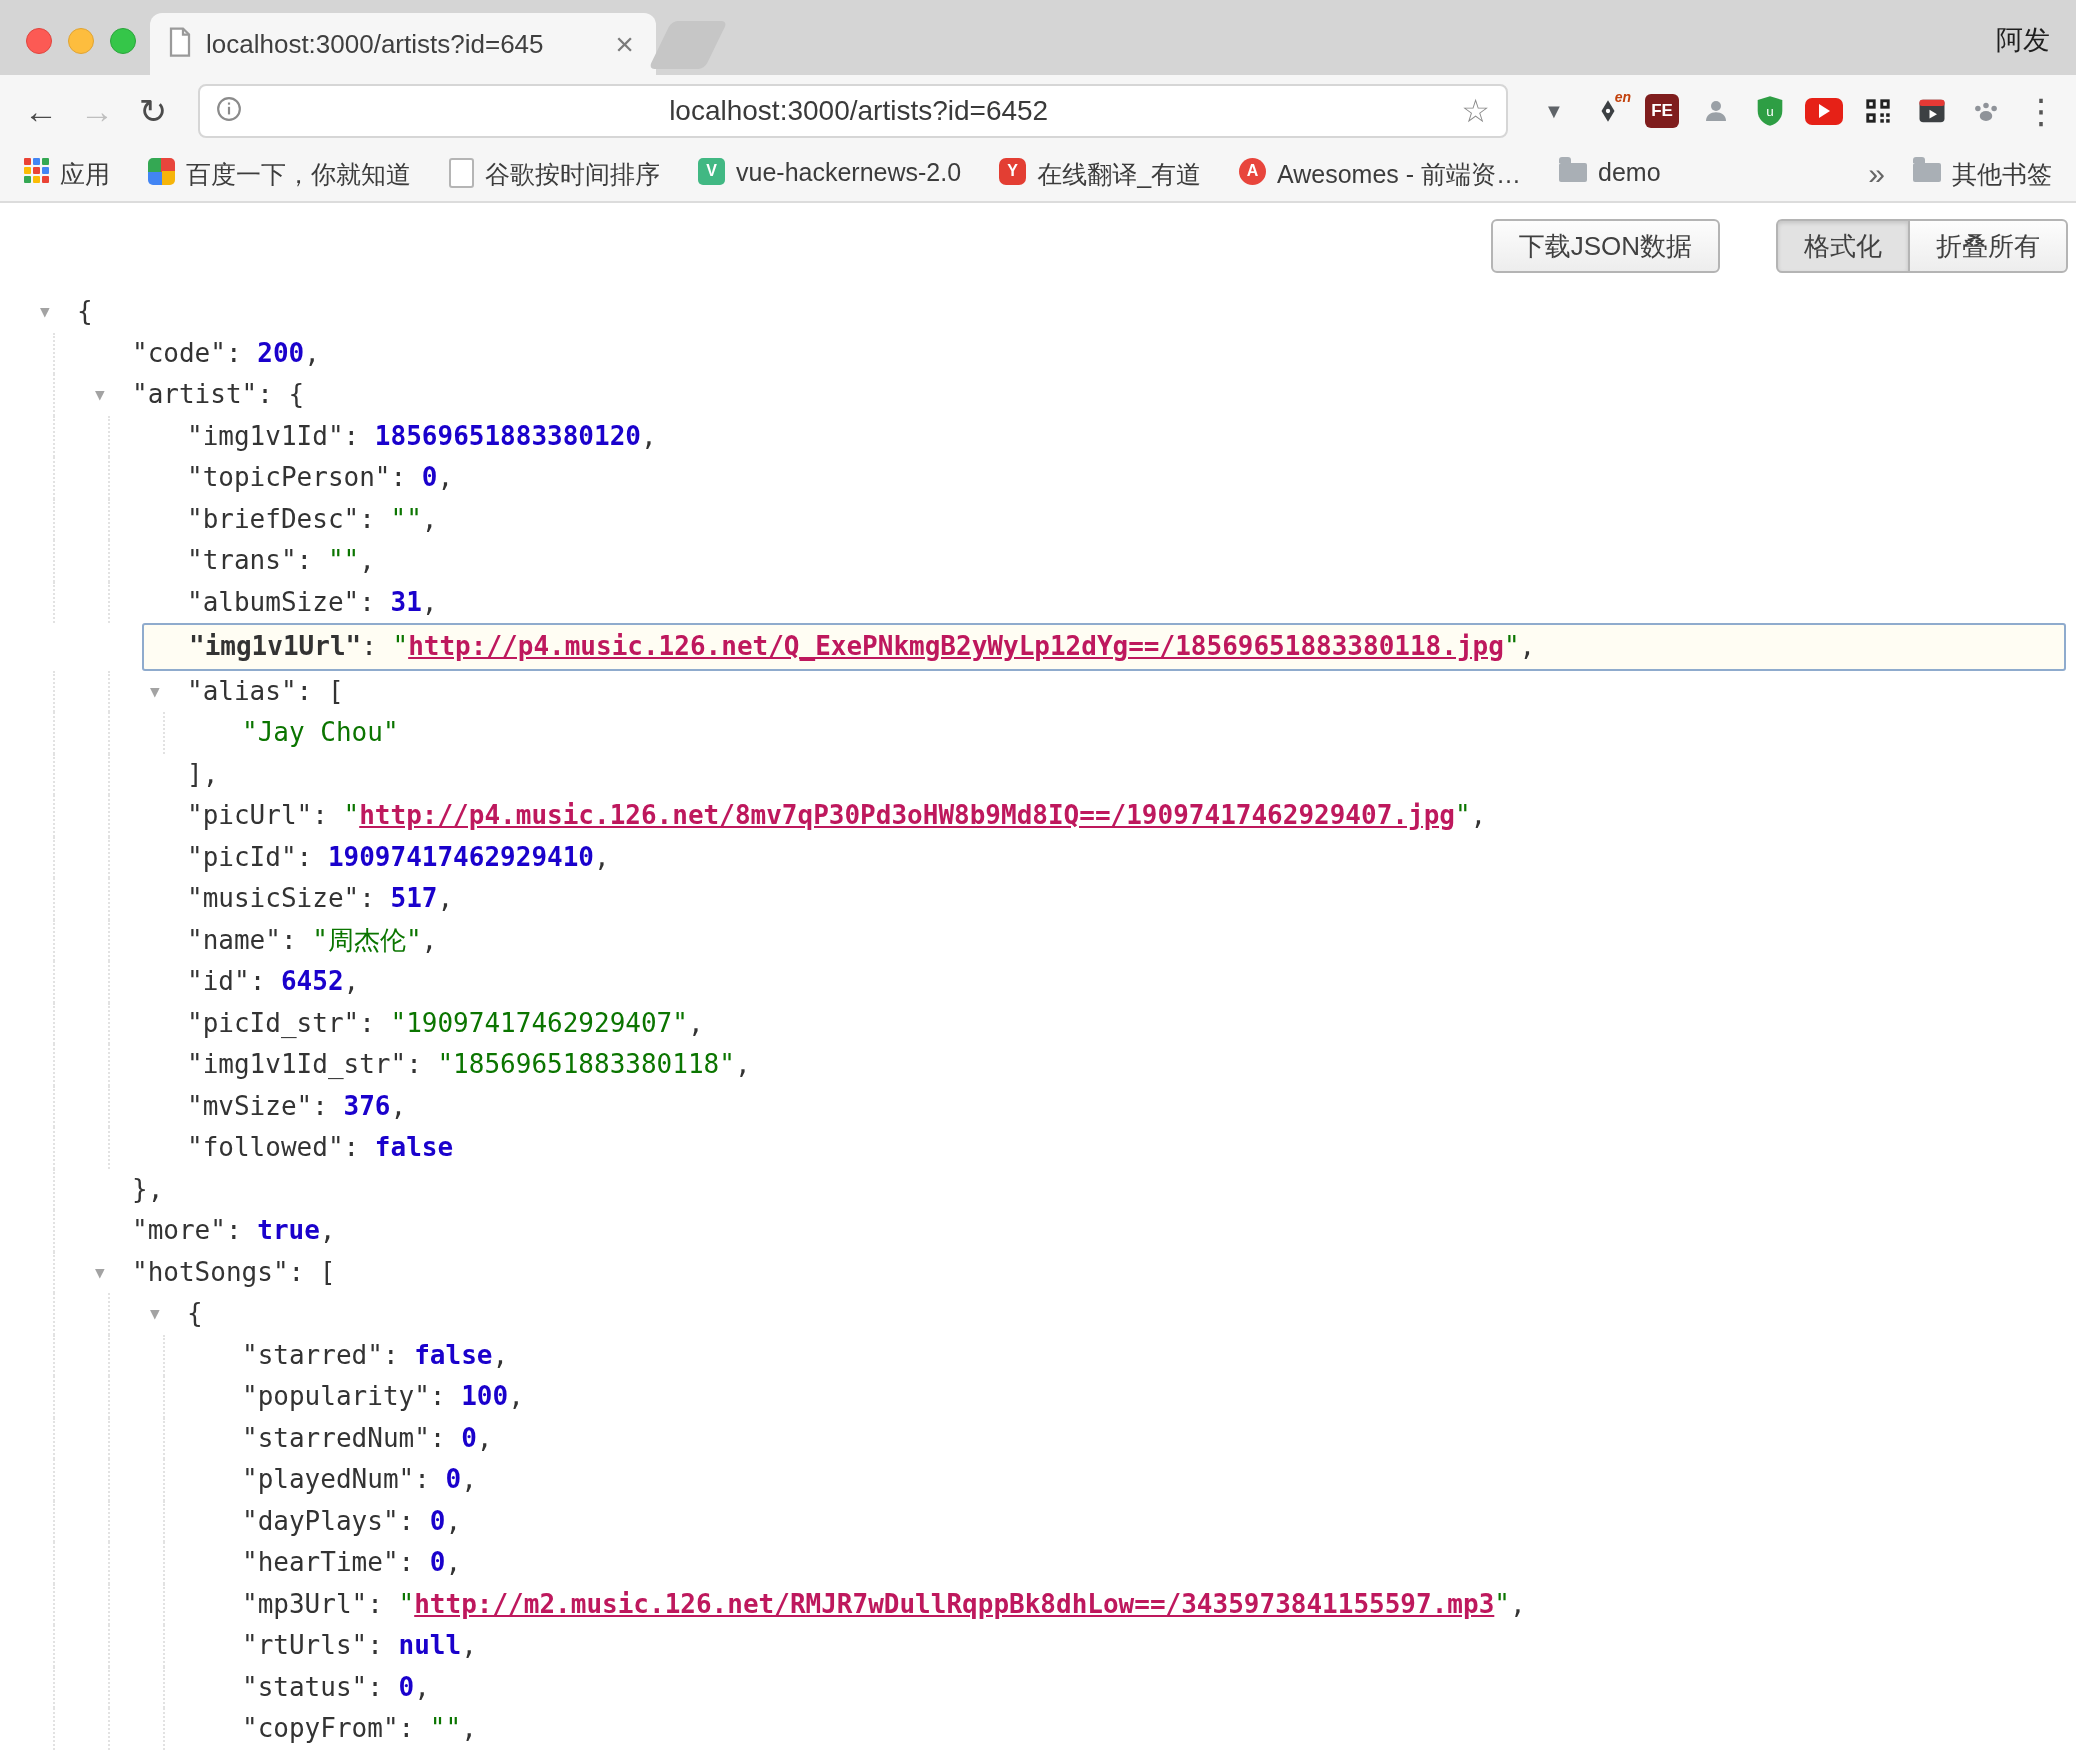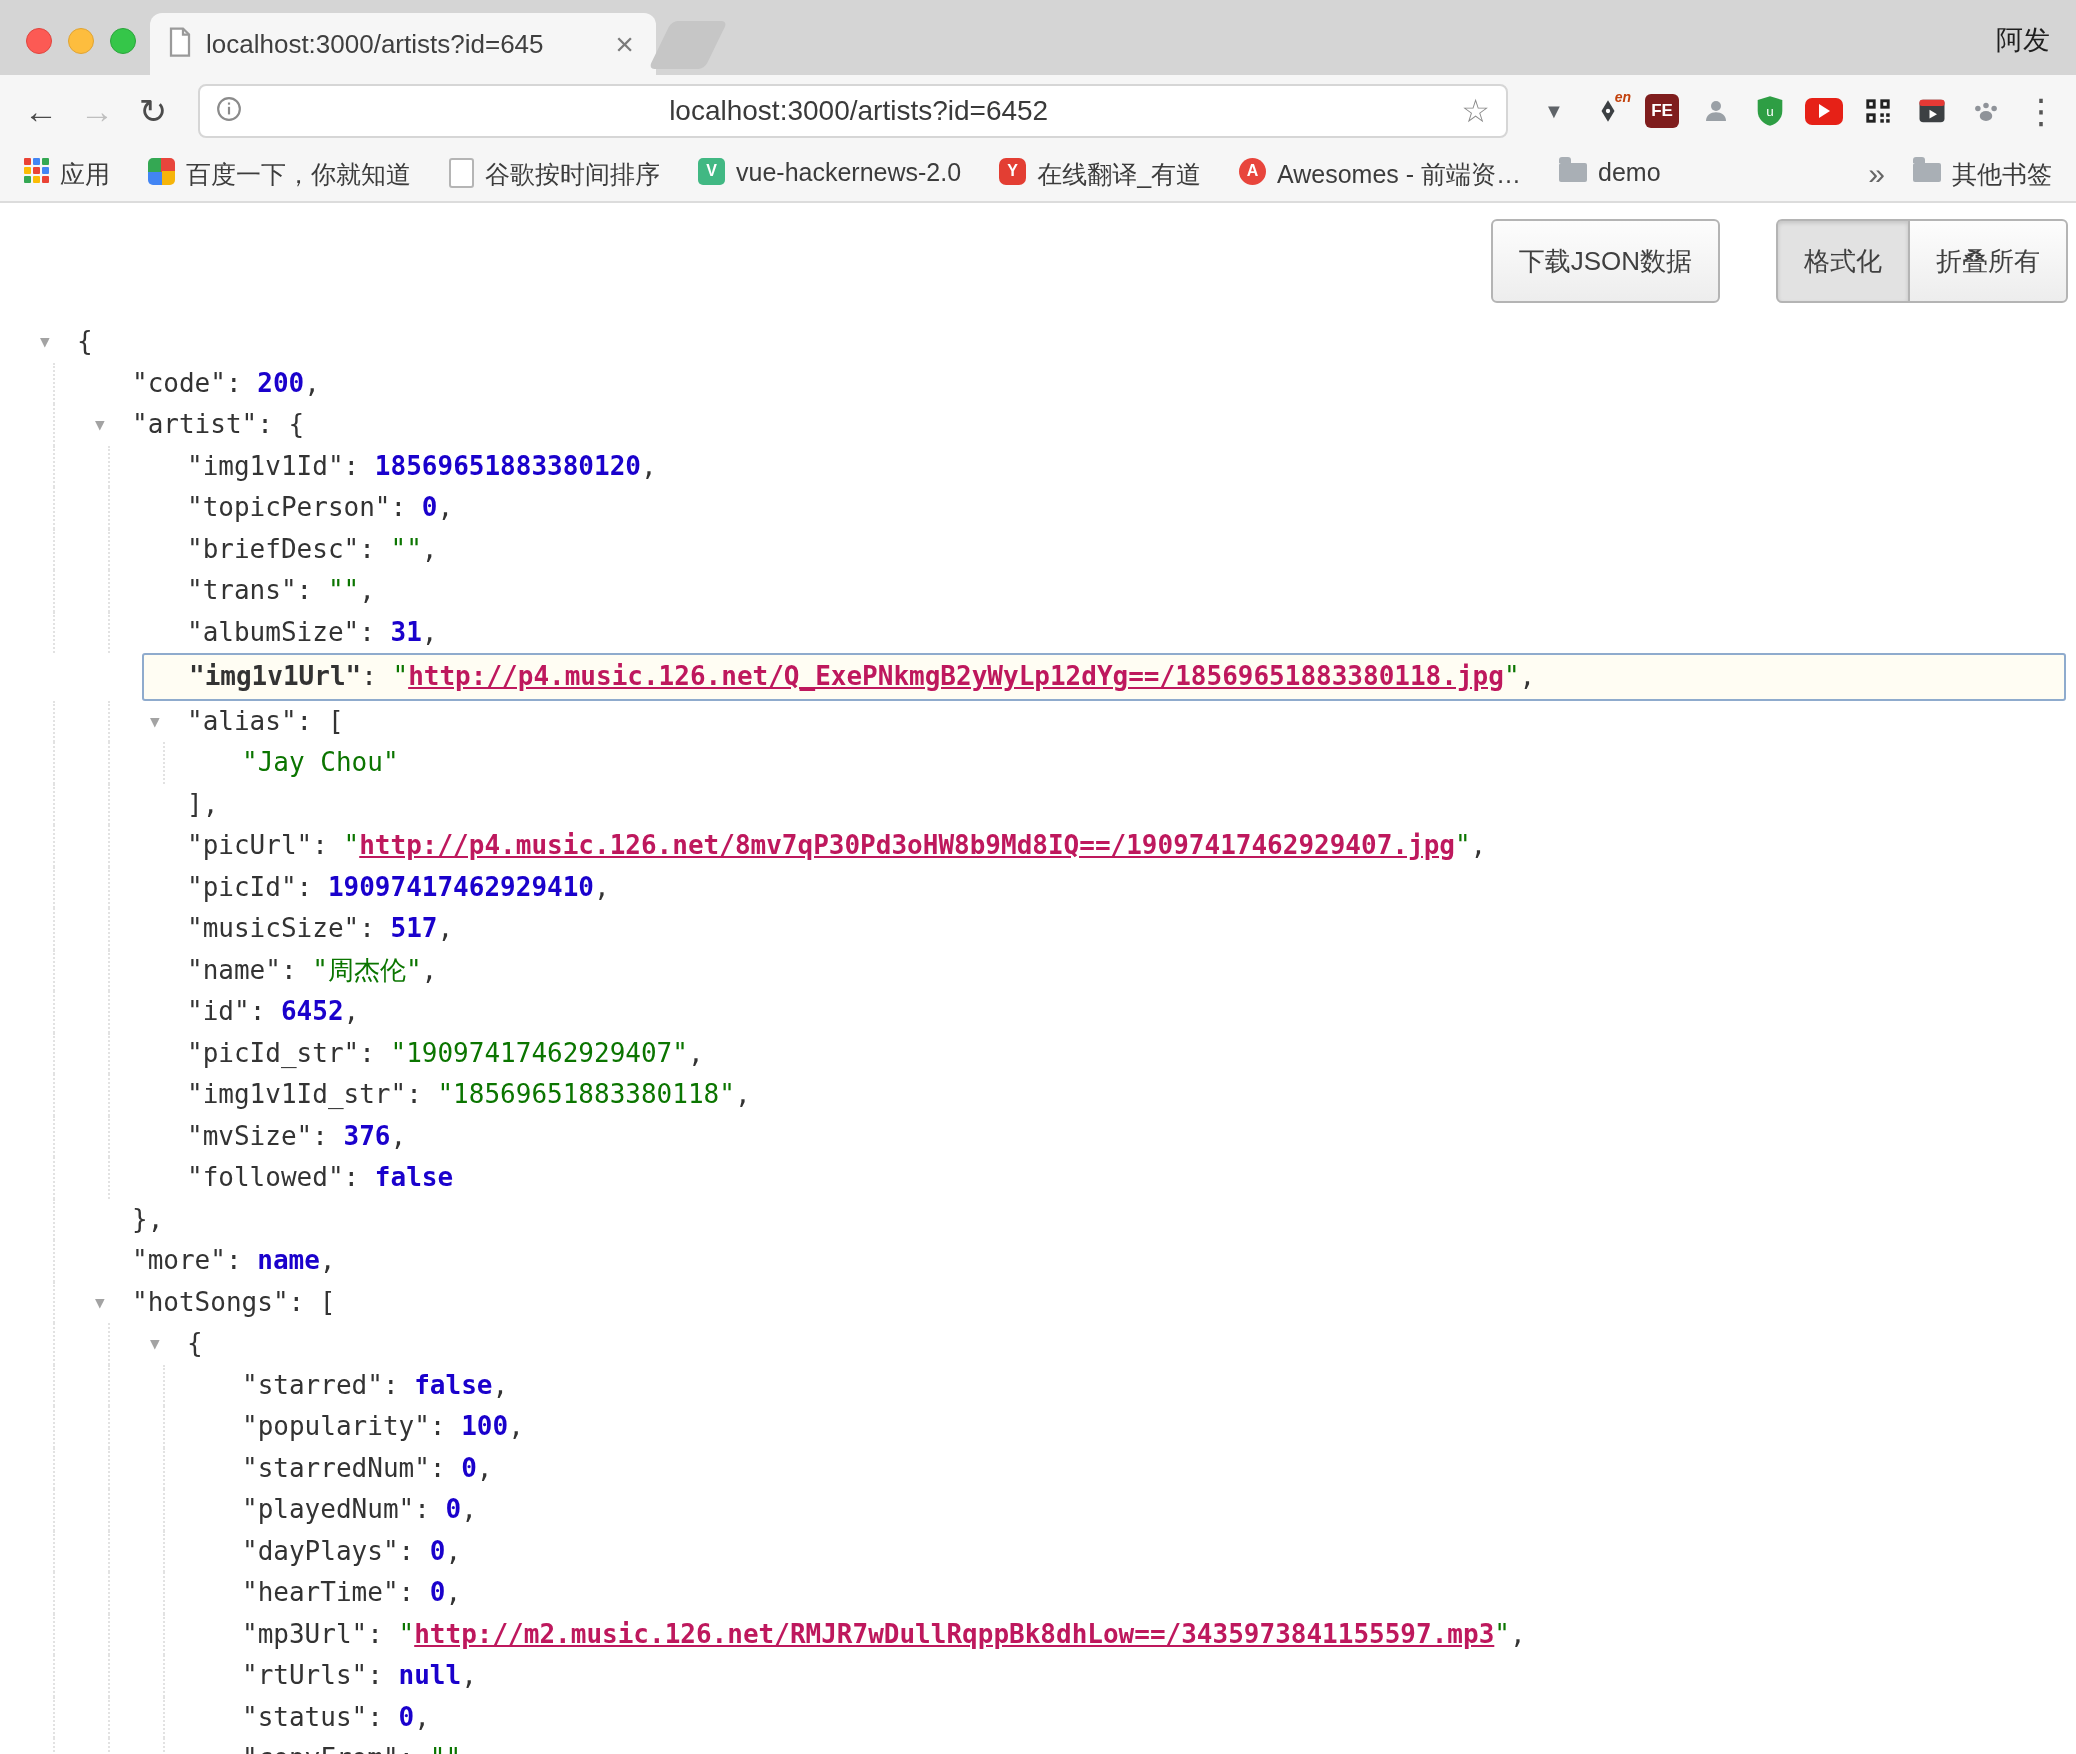--- a/index.html
+++ b/index.html
@@ -65,21 +65,21 @@
   .bi-awesomes { background:#e8453c; border-radius:50%; }
   .bi-folder { width:28px; height:19px; background:#a9afb5; border-radius:2px; position:relative; margin-top:5px; }
   .bi-folder::before { content:""; position:absolute; top:-6px; left:0; width:12px; height:6px;
     background:#a9afb5; border-radius:3px 3px 0 0; }
 
   
   .content { height:1551px; background:#fff; overflow:hidden; }
   .actions { display:flex; justify-content:flex-end; align-items:center; padding:16px 8px 0 0; gap:56px; }
   .btn { font-family:"Liberation Sans", sans-serif; font-size:26px; color:#404040;
     background:linear-gradient(#fdfdfd,#ededed); border:2px solid #b4b4b4; border-radius:6px;
-    padding:24px 26px; height:32px; line-height:32px; cursor:pointer; }
+    padding:9px 26px; height:32px; line-height:32px; cursor:pointer; }
   .seg { display:flex; }
   .seg .btn:first-child { border-radius:6px 0 0 6px; border-right-width:1px; }
   .seg .btn:last-child { border-radius:0 6px 6px 0; border-left-width:1px; }
   .btn.active { background:#e2e2e2; box-shadow:inset 0 2px 4px rgba(0,0,0,.14); }
 
   
   .json { margin-top:18px; font-family:"DejaVu Sans Mono","Liberation Mono",monospace;
     font-size:26px; color:#333; }
   .line { position:relative; height:41.5px; line-height:41.5px; white-space:pre; }
   .i0 { padding-left:77px; } .i1 { padding-left:132px; }
@@ -272,21 +272,21 @@
       <div class="line i2"><span class="guide g0"></span><span class="guide g1"></span><span class="tk">"picUrl"</span><span class="tp">: </span><span class="ts">"<a class="tl" href="#">http://p4.music.126.net/8mv7qP30Pd3oHW8b9Md8IQ==/19097417462929407.jpg</a>"</span><span class="tp">,</span></div>
       <div class="line i2"><span class="guide g0"></span><span class="guide g1"></span><span class="tk">"picId"</span><span class="tp">: </span><span class="tn">19097417462929410</span><span class="tp">,</span></div>
       <div class="line i2"><span class="guide g0"></span><span class="guide g1"></span><span class="tk">"musicSize"</span><span class="tp">: </span><span class="tn">517</span><span class="tp">,</span></div>
       <div class="line i2"><span class="guide g0"></span><span class="guide g1"></span><span class="tk">"name"</span><span class="tp">: </span><span class="ts">"周杰伦"</span><span class="tp">,</span></div>
       <div class="line i2"><span class="guide g0"></span><span class="guide g1"></span><span class="tk">"id"</span><span class="tp">: </span><span class="tn">6452</span><span class="tp">,</span></div>
       <div class="line i2"><span class="guide g0"></span><span class="guide g1"></span><span class="tk">"picId_str"</span><span class="tp">: </span><span class="ts">"19097417462929407"</span><span class="tp">,</span></div>
       <div class="line i2"><span class="guide g0"></span><span class="guide g1"></span><span class="tk">"img1v1Id_str"</span><span class="tp">: </span><span class="ts">"18569651883380118"</span><span class="tp">,</span></div>
       <div class="line i2"><span class="guide g0"></span><span class="guide g1"></span><span class="tk">"mvSize"</span><span class="tp">: </span><span class="tn">376</span><span class="tp">,</span></div>
       <div class="line i2"><span class="guide g0"></span><span class="guide g1"></span><span class="tk">"followed"</span><span class="tp">: </span><span class="tb">false</span></div>
       <div class="line i1"><span class="guide g0"></span><span class="tp">},</span></div>
-      <div class="line i1"><span class="guide g0"></span><span class="tk">"more"</span><span class="tp">: </span><span class="tb">name</span><span class="tp">,</span></div>
+      <div class="line i1"><span class="guide g0"></span><span class="tk">"more"</span><span class="tp">: </span><span class="tb">true</span><span class="tp">,</span></div>
       <div class="line i1"><span class="guide g0"></span><span class="exp">▼</span><span class="tk">"hotSongs"</span><span class="tp">: </span><span class="tp">[</span></div>
       <div class="line i2"><span class="guide g0"></span><span class="guide g1"></span><span class="exp">▼</span><span class="tp">{</span></div>
       <div class="line i3"><span class="guide g0"></span><span class="guide g1"></span><span class="guide g2"></span><span class="tk">"starred"</span><span class="tp">: </span><span class="tb">false</span><span class="tp">,</span></div>
       <div class="line i3"><span class="guide g0"></span><span class="guide g1"></span><span class="guide g2"></span><span class="tk">"popularity"</span><span class="tp">: </span><span class="tn">100</span><span class="tp">,</span></div>
       <div class="line i3"><span class="guide g0"></span><span class="guide g1"></span><span class="guide g2"></span><span class="tk">"starredNum"</span><span class="tp">: </span><span class="tn">0</span><span class="tp">,</span></div>
       <div class="line i3"><span class="guide g0"></span><span class="guide g1"></span><span class="guide g2"></span><span class="tk">"playedNum"</span><span class="tp">: </span><span class="tn">0</span><span class="tp">,</span></div>
       <div class="line i3"><span class="guide g0"></span><span class="guide g1"></span><span class="guide g2"></span><span class="tk">"dayPlays"</span><span class="tp">: </span><span class="tn">0</span><span class="tp">,</span></div>
       <div class="line i3"><span class="guide g0"></span><span class="guide g1"></span><span class="guide g2"></span><span class="tk">"hearTime"</span><span class="tp">: </span><span class="tn">0</span><span class="tp">,</span></div>
       <div class="line i3"><span class="guide g0"></span><span class="guide g1"></span><span class="guide g2"></span><span class="tk">"mp3Url"</span><span class="tp">: </span><span class="ts">"<a class="tl" href="#">http://m2.music.126.net/RMJR7wDullRqppBk8dhLow==/3435973841155597.mp3</a>"</span><span class="tp">,</span></div>
       <div class="line i3"><span class="guide g0"></span><span class="guide g1"></span><span class="guide g2"></span><span class="tk">"rtUrls"</span><span class="tp">: </span><span class="tb">null</span><span class="tp">,</span></div>

